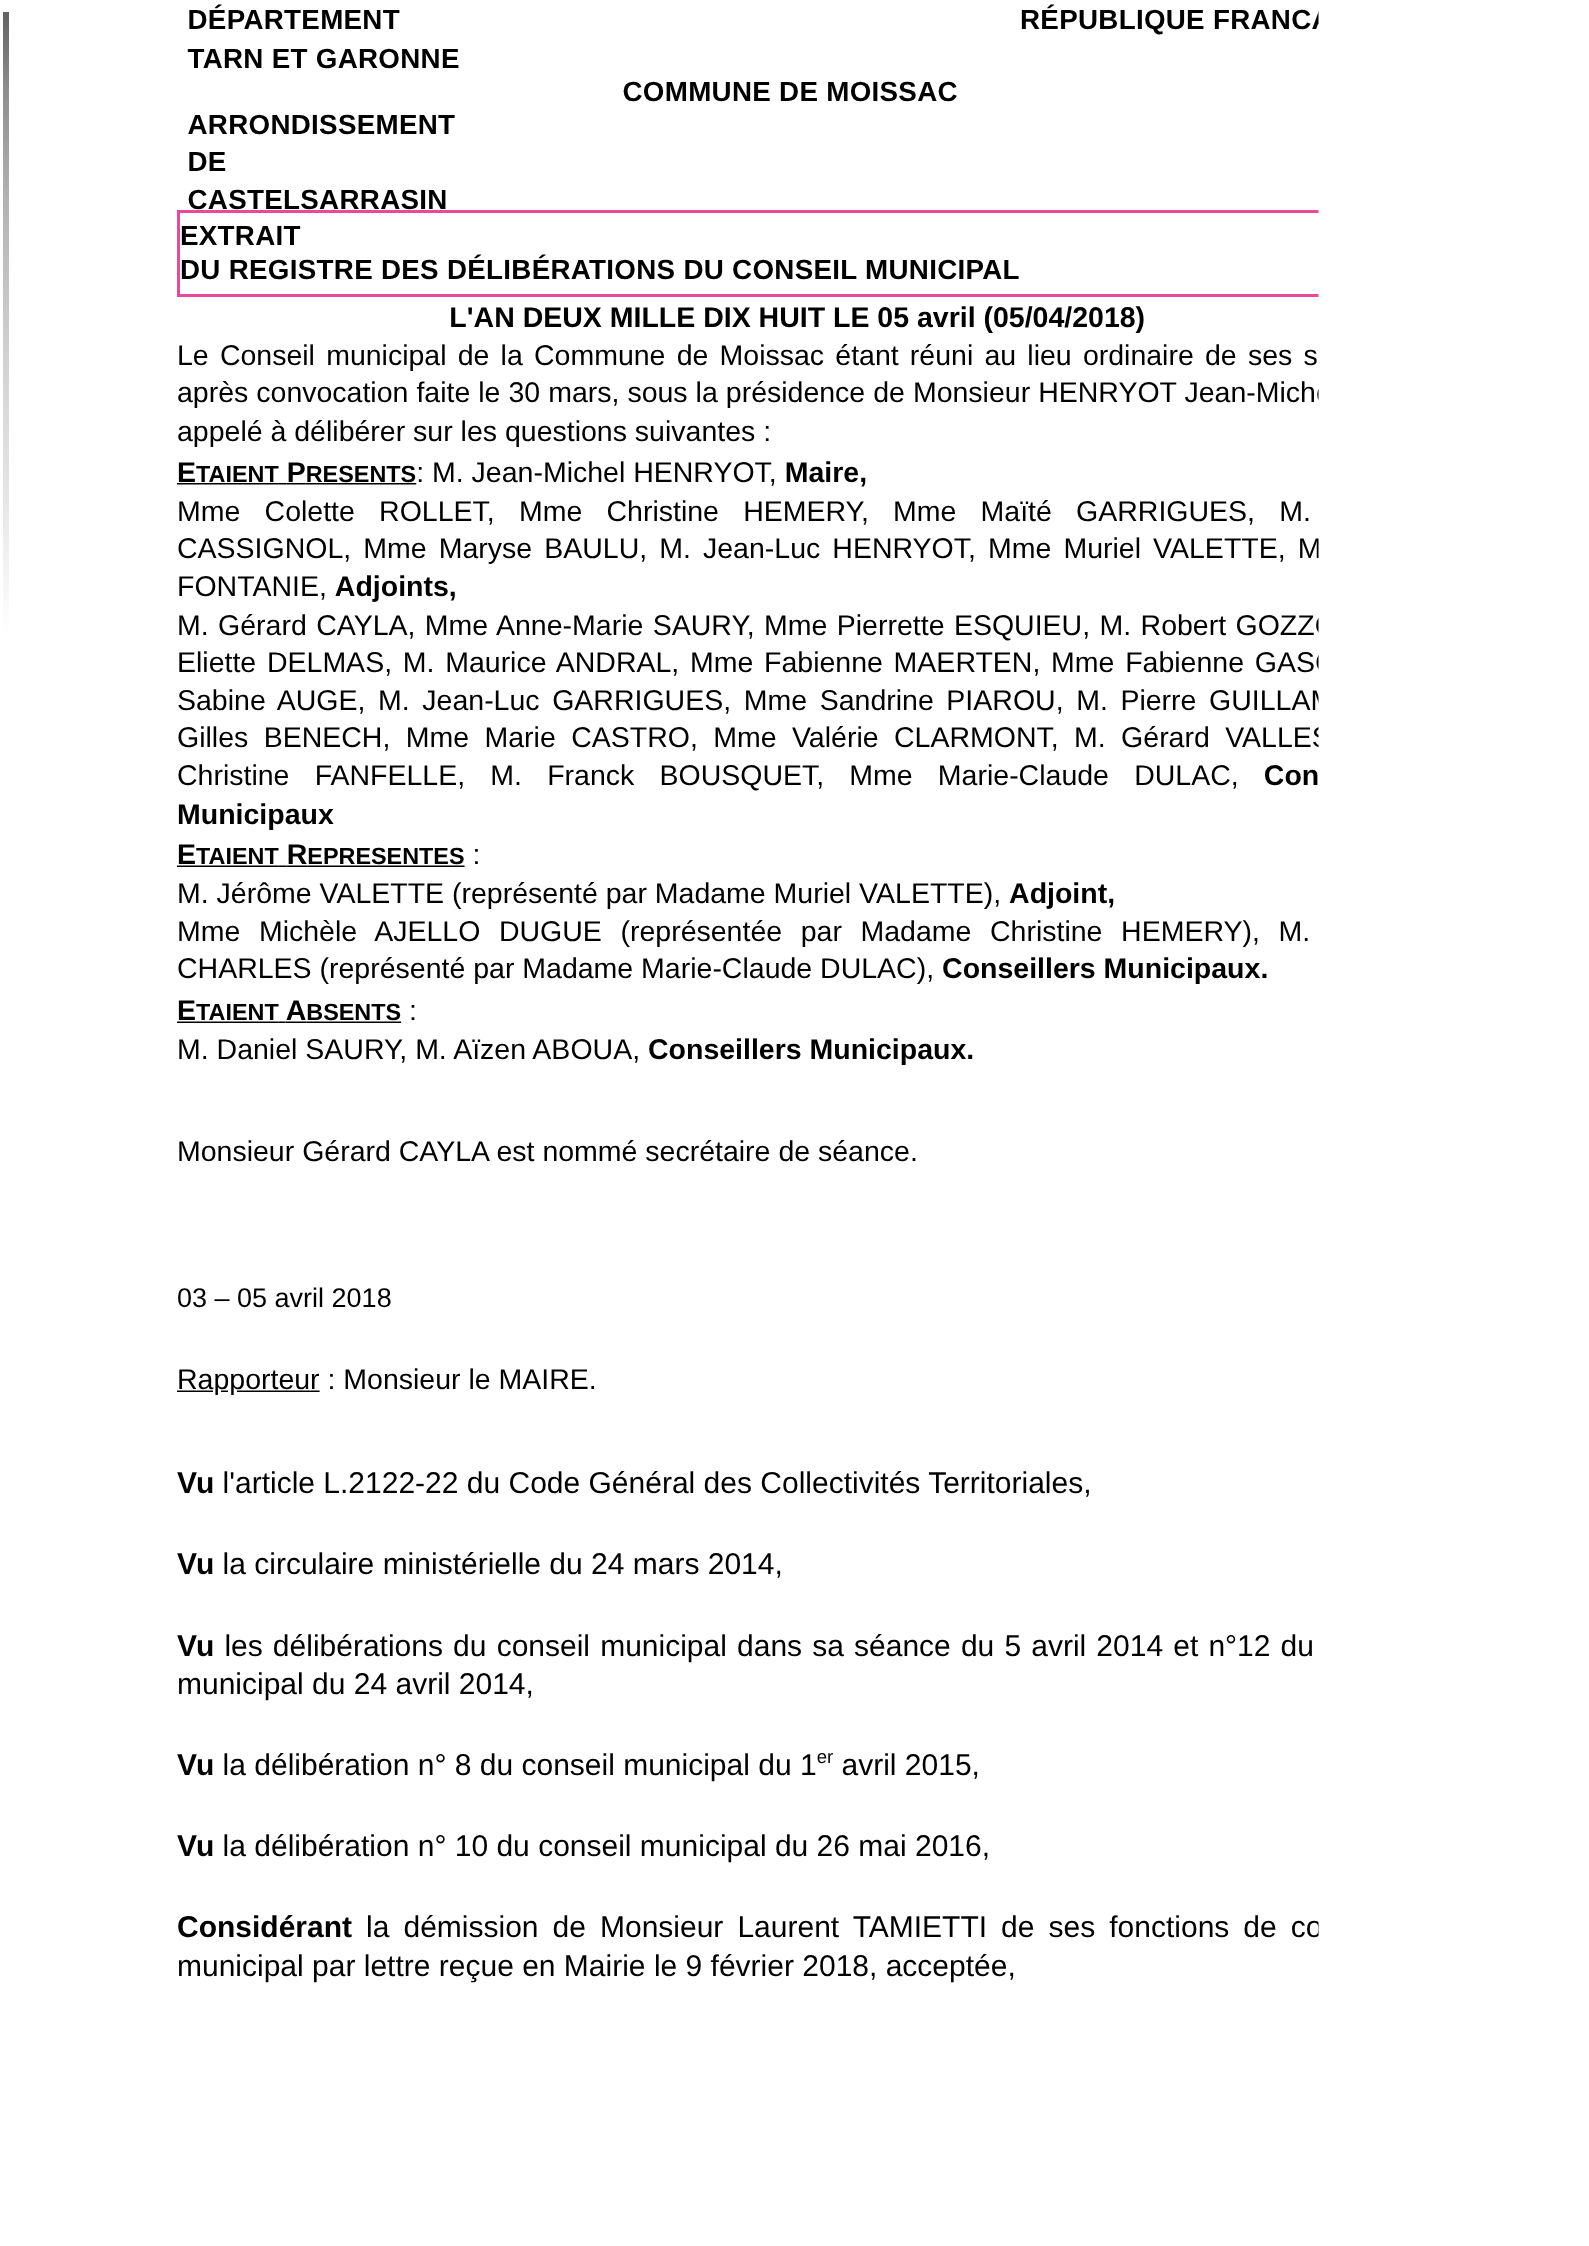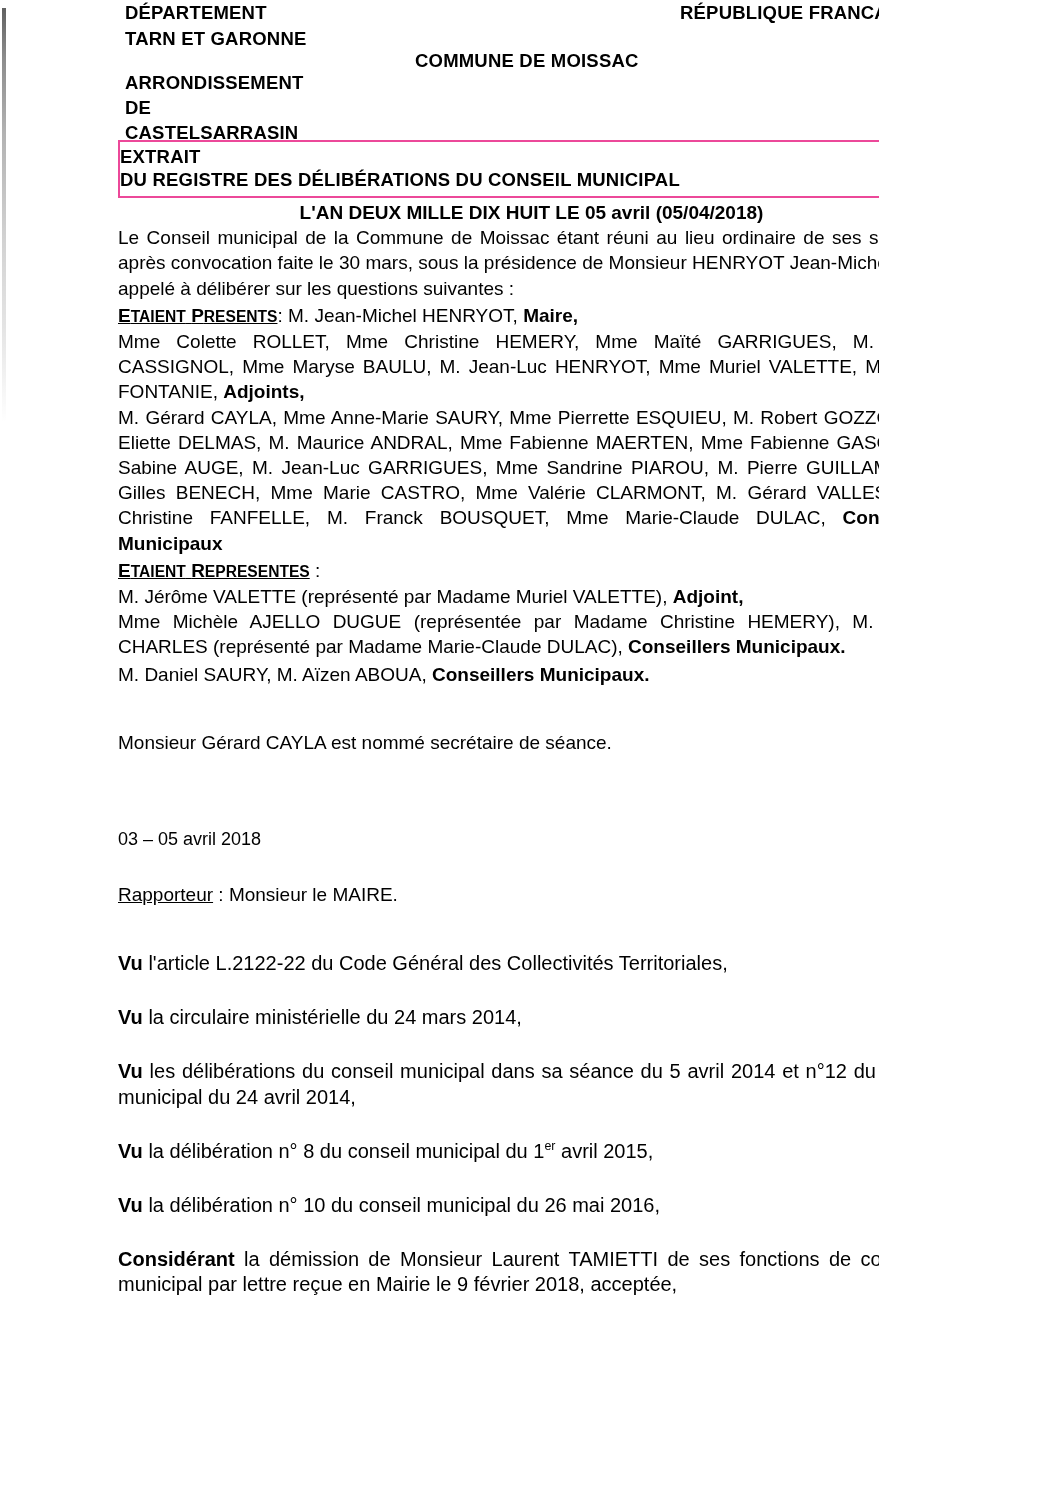--- a/index.html
+++ b/index.html
@@ -226,20 +226,21 @@
       <p><span>M. Gérard CAYLA, Mme Anne-Marie SAURY, Mme Pierrette ESQUIEU, M. Robert GOZZO, Mme Eliette DELMAS, M. Maurice ANDRAL, Mme Fabienne MAERTEN, Mme Fabienne GASC, Mme Sabine AUGE, M. Jean-Luc GARRIGUES, Mme Sandrine PIAROU, M. Pierre GUILLAMAT, M. Gilles BENECH, Mme Marie CASTRO, Mme Valérie CLARMONT, M. Gérard VALLES, Mme Christine FANFELLE, M. Franck BOUSQUET, Mme Marie-Claude DULAC, </span><b>Conseillers Municipaux</b></p>
     </div>
 
     <div class="body-block">
       <p class="nowrap-line"><span class="smallcaps"><span class="cap">E</span><span class="sm">TAIENT</span> <span class="cap">R</span><span class="sm">EPRESENTES</span></span><span> :</span></p>
       <p class="nowrap-line"><span>M.  Jérôme VALETTE (représenté par Madame Muriel VALETTE),  </span><b>Adjoint,</b></p>
       <p><span>Mme Michèle AJELLO DUGUE (représentée par Madame Christine HEMERY), M. Patrice CHARLES (représenté par Madame Marie-Claude DULAC), </span><b>Conseillers Municipaux.</b></p>
     </div>
 
     <div class="body-block">
+      <p class="nowrap-line"><span class="smallcaps"><span class="cap">E</span><span class="sm">TAIENT</span> <span class="cap">A</span><span class="sm">BSENTS</span></span><span> :</span></p>
       <p class="nowrap-line"><span>M. Daniel SAURY, M. Aïzen ABOUA, </span><b>Conseillers Municipaux.</b></p>
     </div>
 
     <div class="gap-sm"></div>
 
     <p class="secretaire">Monsieur Gérard CAYLA est nommé secrétaire de séance.</p>
 
     <p class="ref-line">03 – 05 avril 2018</p>
 
 

